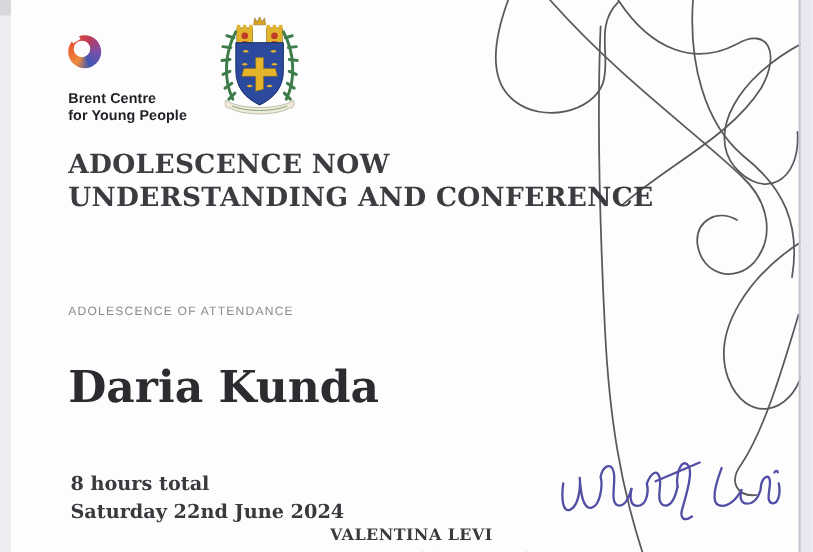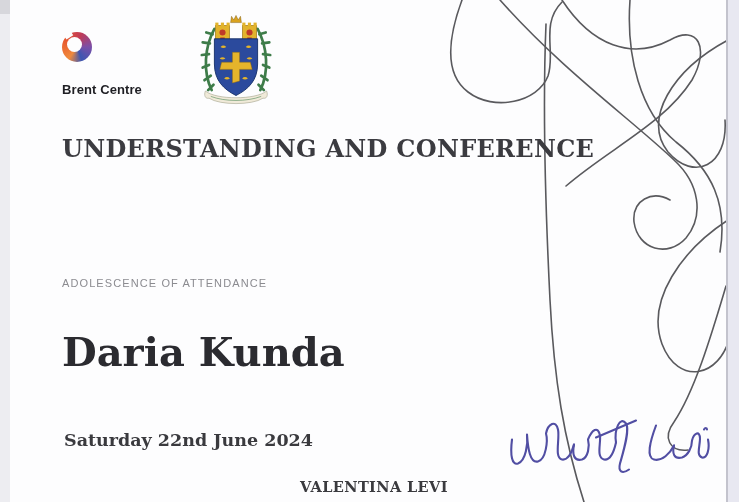--- a/index.html
+++ b/index.html
@@ -63,20 +63,21 @@
 
   <div class="edge-left"></div>
   <div class="edge-left-corner"></div>
   <div class="edge-right-line"></div>
   <div class="edge-right"></div>
 
   <div class="logo-block">
     <div class="logo-swirl"></div>
     <div class="logo-name">
       <div>Brent Centre</div>
+      <div>for Young People</div>
     </div>
   </div>
 
   <svg class="crest" viewBox="0 0 80 100">
 
     <g stroke="#3e7c49" stroke-width="3" stroke-linecap="round" fill="none">
       <path d="M16,16 C5,36 3,64 13,84"></path>
       <path d="M14,22 l-7,-2 M11,32 l-8,-1 M10,44 l-8,1 M10,56 l-7,3 M12,68 l-7,5 M15,78 l-6,6"></path>
       <path d="M64,16 C75,36 77,64 67,84"></path>
       <path d="M66,22 l7,-2 M69,32 l8,-1 M70,44 l8,1 M70,56 l7,3 M68,68 l7,5 M65,78 l6,6"></path>
@@ -126,28 +127,30 @@
       <g transform="translate(50,71)">
           <path d="M-3.2,0 Q0,-3 3.2,0 Q0,2.2 -3.2,0 Z"></path>
         </g>
     </g>
 
     <path d="M6,85 C18,95 62,95 74,85 C76,90 74,94 70,93 C58,101 22,101 10,93 C6,94 4,90 6,85 Z" fill="#f0ead9" stroke="#9a9a82" stroke-width="0.6"></path>
     <path d="M12,91 C28,97 52,97 68,91" stroke="#3e7c49" stroke-width="1" fill="none" opacity="0.6"></path>
   </svg>
 
   <div class="title">
+    <div>ADOLESCENCE NOW</div>
     <div>UNDERSTANDING AND CONFERENCE</div>
   </div>
 
   <div class="eyebrow">ADOLESCENCE OF ATTENDANCE</div>
 
   <div class="recipient">Daria Kunda</div>
 
   <div class="meta">
+    <div>8 hours total</div>
     <div>Saturday 22nd June 2024</div>
   </div>
 
   <div class="signatory">
     <div class="signatory-name">VALENTINA LEVI</div>
     <div class="signatory-title">CEO, Brent Daria for Young People</div>
   </div>
 
   <svg class="signature" viewBox="0 0 210 85" fill="none" stroke="#514ea3" stroke-width="2.1" stroke-linecap="round" stroke-linejoin="round" aria-label="Valentina Levi">
     <path d="M12,32 C10,48 12,58 18,56 C26,53 28,36 27,27 C28,41 30,56 38,54 C46,52 48,33 46,26 C48,16 56,12 58,22 C60,32 54,50 62,52 C68,53 72,44 74,37"></path>

